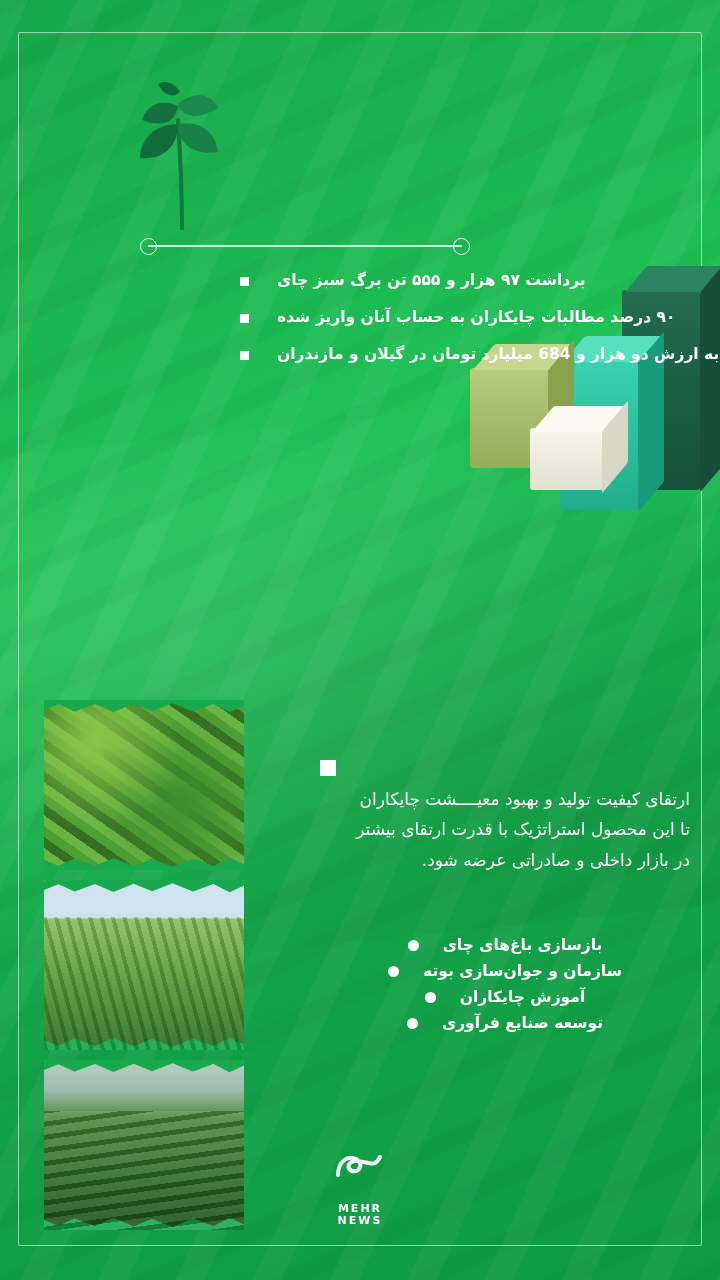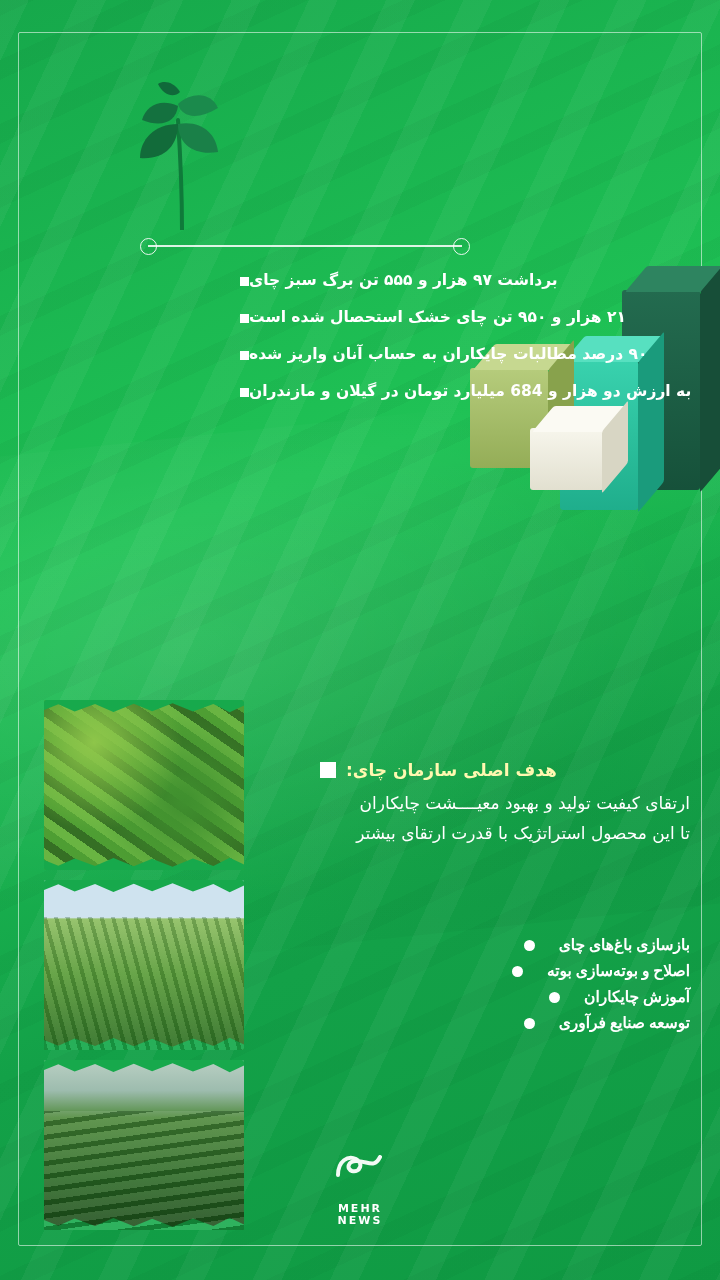--- a/index.html
+++ b/index.html
@@ -107,21 +107,21 @@
     top: 210px;
     width: 450px;
     text-align: right;
     direction: rtl;
   }
   .fact {
     display: flex;
     flex-direction: row-reverse;
     align-items: center;
     justify-content: flex-start;
-    gap: 0;
+    gap: 28px;
     margin-bottom: 17px;
   }
   .fact .sq {
     flex: none;
     width: 9px;
     height: 9px;
     background: #ffffff;
     margin-top: 2px;
   }
   .fact .txt {
@@ -281,24 +281,23 @@
   }
   .plan-list {
     list-style: none;
     margin: 6px 0 0 0;
     padding: 0;
   }
   .plan-list li {
     display: flex;
     flex-direction: row-reverse;
     align-items: center;
-    justify-content: flex-end;
+    justify-content: center;
     gap: 24px;
     margin-bottom: 8px;
-    font-family: Liberation Serif, serif;
   }
   .plan-list .bullet {
     flex: none;
     width: 11px;
     height: 11px;
     border-radius: 50%;
     background: #ffffff;
   }
   .plan-list .ptxt {
     color: #ffffff;
@@ -382,24 +381,20 @@
       </div>
     </div>
 
     <div class="facts">
       <div class="fact">
         <span class="sq"></span>
         <span class="txt">برداشت ۹۷ هزار و ۵۵۵ تن برگ سبز چای</span>
       </div>
       <div class="fact">
         <span class="sq"></span>
-        <span class="txt">۲۱ هزار و ۹۵۰ تن چای خشک استحصال شده است</span>
-      </div>
-      <div class="fact">
-        <span class="sq"></span>
         <span class="txt">۹۰ درصد مطالبات چایکاران به حساب آنان واریز شده</span>
       </div>
       <div class="fact">
         <span class="sq"></span>
         <span class="txt">به ارزش دو هزار و 684 میلیارد تومان در گیلان و مازندران</span>
       </div>
     </div>
   </div>
 
 
@@ -414,37 +409,37 @@
     </div>
     <div class="photo p3">
       <div class="torn-top"></div>
       <div class="torn-bottom"></div>
     </div>
   </div>
 
   <div class="block block-goal">
     <div class="block-heading">
       <span class="sq"></span>
-      <span class="ht">هدف اصلی سازمان چای:</span>
     </div>
     <div class="block-body">
       <p>ارتقای کیفیت تولید و بهبود معیــــشت چایکاران</p>
       <p>تا این محصول استراتژیک با قدرت ارتقای بیشتر</p>
+      <p>در بازار داخلی و صادراتی عرضه شود.</p>
     </div>
   </div>
 
   <div class="block block-plans">
     <ul class="plan-list">
       <li>
         <span class="bullet"></span>
         <span class="ptxt">بازسازی باغ‌های چای</span>
       </li>
       <li>
         <span class="bullet"></span>
-        <span class="ptxt">اصلاح و بوته‌سازی بوته</span>
+        <span class="ptxt">سازمان و جوان‌سازی بوته</span>
       </li>
       <li>
         <span class="bullet"></span>
         <span class="ptxt">آموزش چایکاران</span>
       </li>
       <li>
         <span class="bullet"></span>
         <span class="ptxt">توسعه صنایع فرآوری</span>
       </li>
     </ul>

